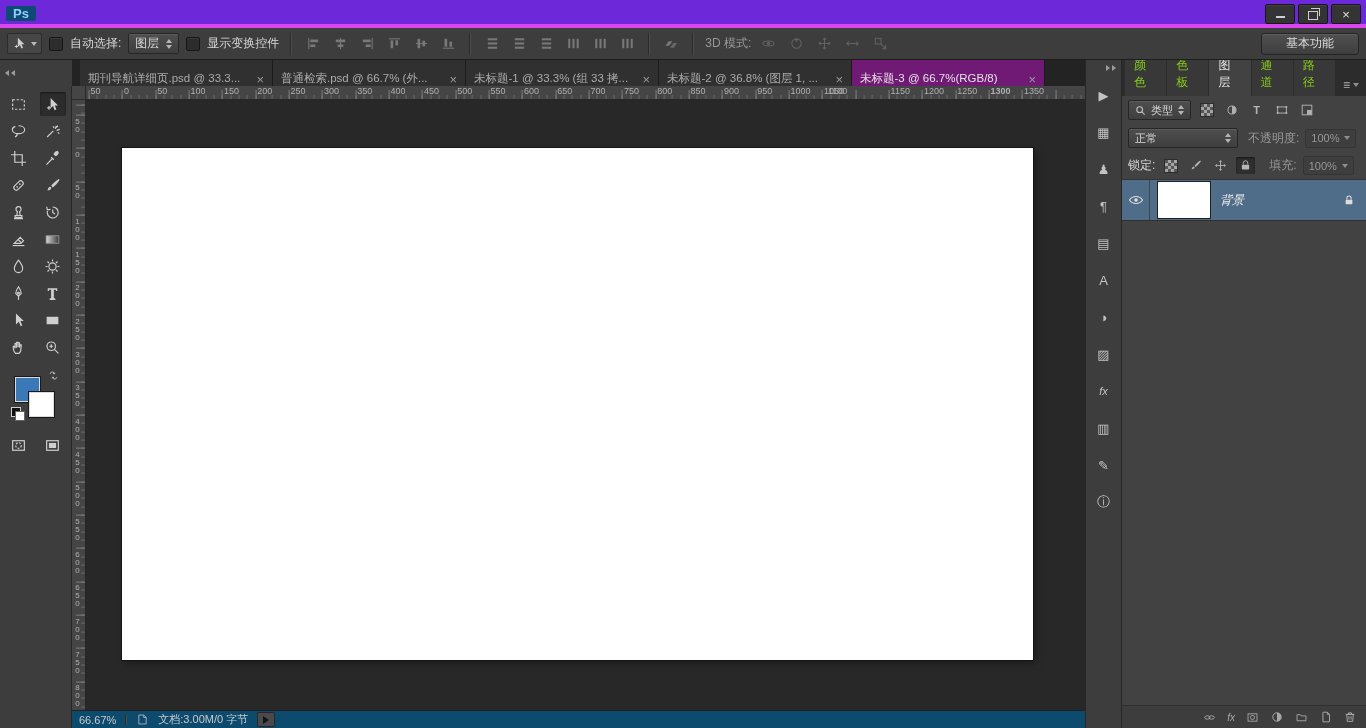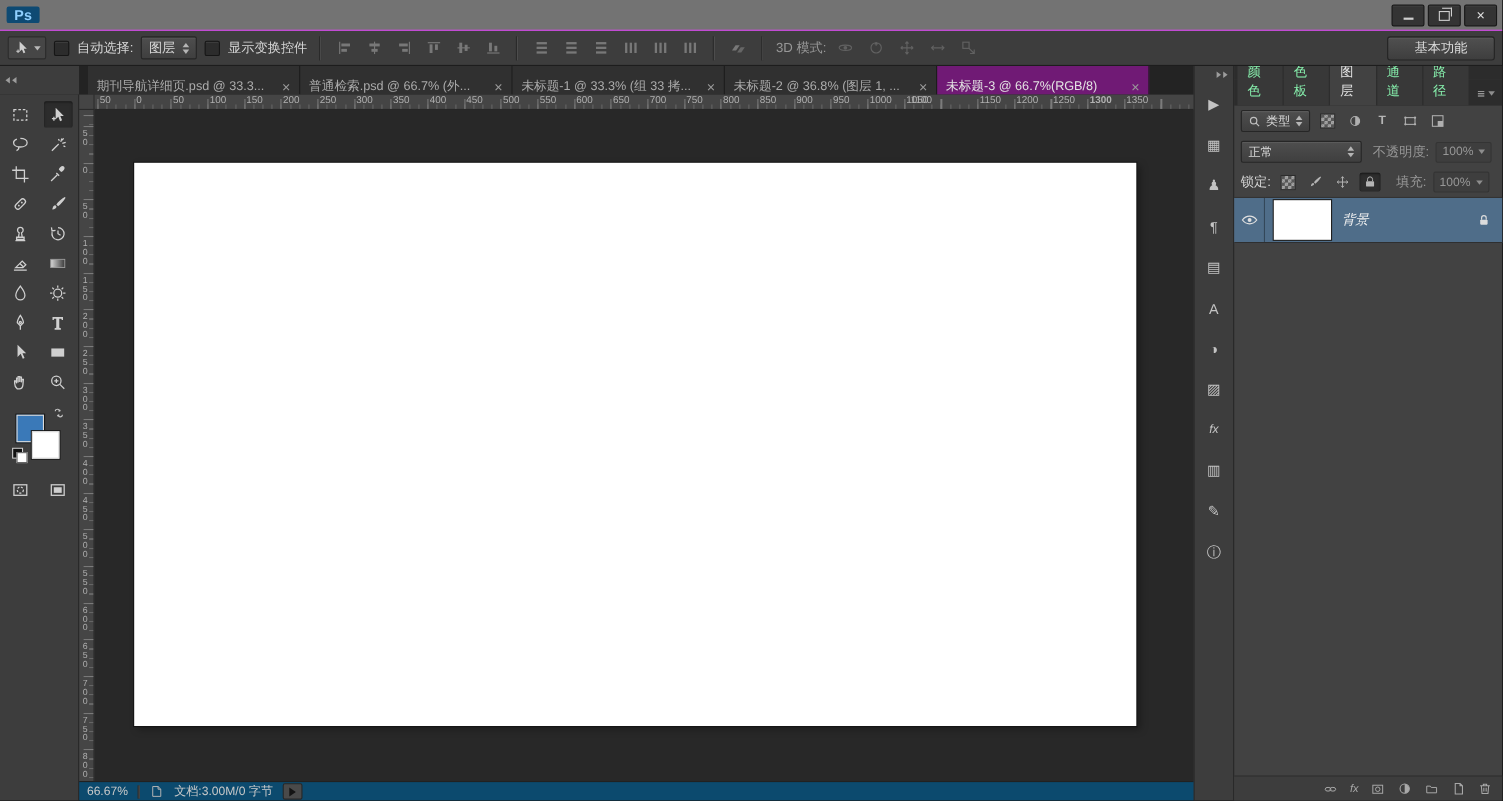--- a/index.html
+++ b/index.html
@@ -1,21 +1,21 @@
 <!DOCTYPE html>
 <html><head>
 <meta charset="utf-8">
 <style>
   html,body{margin:0;padding:0;background:#000;}
   body{font-family:"Liberation Sans","DejaVu Sans",sans-serif;}
   #app{position:relative;width:1366px;height:728px;background:#282828;overflow:hidden;color:#d8d8d8;font-size:12px;user-select:none;}
   svg{display:block}
 
   
-  .menubar{position:absolute;left:0;top:0;width:100%;height:28px;background:#737373;border-bottom:1px solid #d946ef;display:flex;align-items:center;box-sizing:border-box;z-index:5}
+  .menubar{position:absolute;left:0;top:0;width:100%;height:28px;background:#6d28d9;border-bottom:4px solid #d946ef;display:flex;align-items:flex-end;box-sizing:border-box;z-index:5}
   .ps-logo{width:30px;margin:3px 2px 3px 6px;background:#0e4a73;color:#8fd0ff;font-weight:bold;font-size:13px;display:flex;align-items:center;justify-content:center;border-radius:2px}
   .menus{display:flex;align-items:stretch}
   .menu-item{padding:0 9px;display:flex;align-items:center;color:#d2d2d2;font-size:12px;cursor:default}
   .wincontrols{margin-left:auto;display:flex;align-items:center;gap:3px;padding-right:5px}
   .winbtn{width:28px;height:18px;background:#343434;border:1px solid #181818;border-radius:2px;display:flex;align-items:center;justify-content:center;box-shadow:inset 0 1px 0 rgba(255,255,255,.07)}
   .glyph-min{width:9px;height:2px;background:#cfcfcf;margin-top:6px}
   .glyph-restore{position:relative;width:8px;height:7px;border:1px solid #cfcfcf;margin-top:2px}
   .glyph-restore::before{content:"";position:absolute;left:2px;top:-4px;width:8px;height:7px;border-top:1px solid #cfcfcf;border-right:1px solid #cfcfcf}
   .glyph-close{font-size:13px;color:#e0e0e0;line-height:1}
 
@@ -87,21 +87,21 @@
   .iconstrip{position:absolute;left:1085px;top:60px;width:36px;bottom:0;background:#3d3d3d;border-left:1px solid #272727;box-sizing:border-box}
   .iconstrip .cap{height:15px;display:flex;align-items:center;justify-content:flex-end;padding:0 5px}
   .strip-icons{display:flex;flex-direction:column;align-items:center;gap:15px;padding-top:9px}
   .sicon{width:24px;height:22px;display:flex;align-items:center;justify-content:center;font-size:13px;color:#c3c3c3;border-radius:2px}
   .sicon.small{font-size:11px;font-style:italic}
 
   
   .panel{position:absolute;left:1121px;top:60px;width:245px;bottom:0;background:#424242;border-left:1px solid #272727;box-sizing:border-box;display:flex;flex-direction:column}
   .panel-cap{height:12px;background:#2c2c2c}
   .panel-tabs{height:24px;background:#2c2c2c;display:flex;align-items:flex-end;padding-left:3px;gap:1px}
-  .panel-tab{padding:4px 9px 5px;background:#383838;color:#86efac;font-size:12px;border-radius:2px 2px 0 0;cursor:default}
+  .panel-tab{padding:4px 9px 5px;background:#383838;color:#84cc16;font-size:12px;border-radius:2px 2px 0 0;cursor:default}
   .panel-tab.active{background:#424242;color:#e2e2e2}
   .panel-menu{margin-left:auto;padding:0 7px 4px;color:#b4b4b4;display:flex;align-items:center;gap:3px;font-size:12px}
   .prow{display:flex;align-items:center;gap:6px;padding:4px 6px}
   .combo.small{height:18px;font-size:11px;gap:5px}
   .ficon{width:19px;height:18px;display:flex;align-items:center;justify-content:center;border-radius:2px;color:#b5b5b5;font-size:11px;font-weight:bold}
   .ficon svg path,.ficon svg rect,.ficon svg circle{stroke:#b0b0b0;fill:none;stroke-width:1.1}
   .ficon svg .f{fill:#b0b0b0;stroke:none}
   .checker{width:12px;height:12px;background-color:#575757;background-image:linear-gradient(45deg,#a5a5a5 25%,transparent 25%,transparent 75%,#a5a5a5 75%),linear-gradient(45deg,#a5a5a5 25%,transparent 25%,transparent 75%,#a5a5a5 75%);background-size:6px 6px;background-position:0 0,3px 3px;border:1px solid #2c2c2c}
   .dim{color:#979797}
   .valbox{display:inline-flex;align-items:center;gap:5px;padding:0 5px;height:17px;border:1px solid #343434;border-radius:2px;color:#979797;background:#3e3e3e;font-size:11px}

